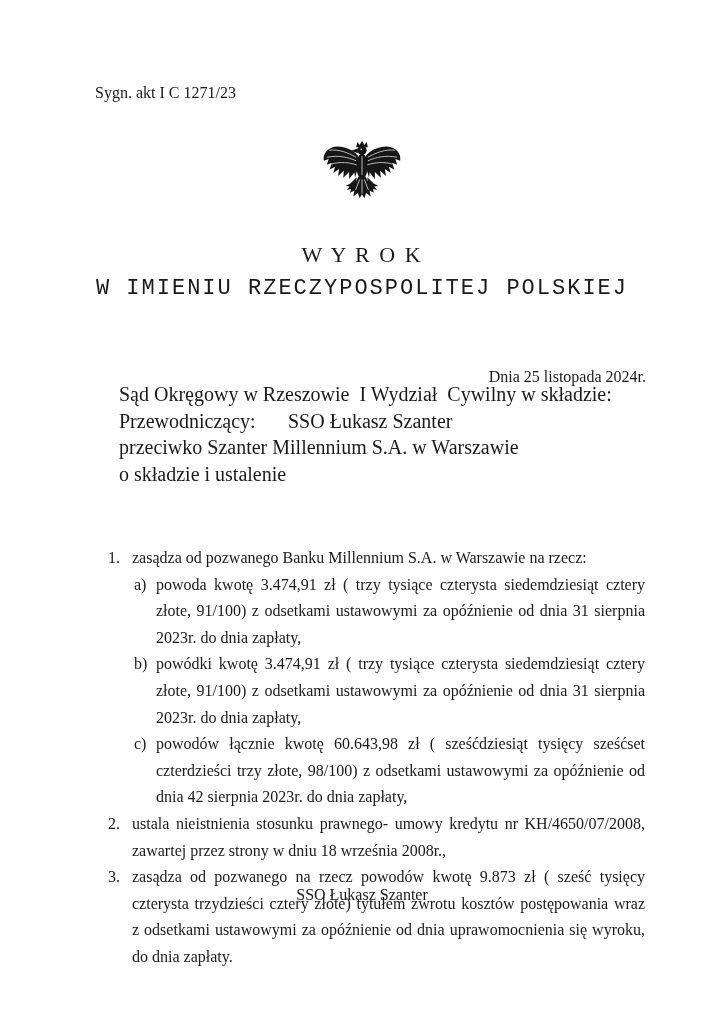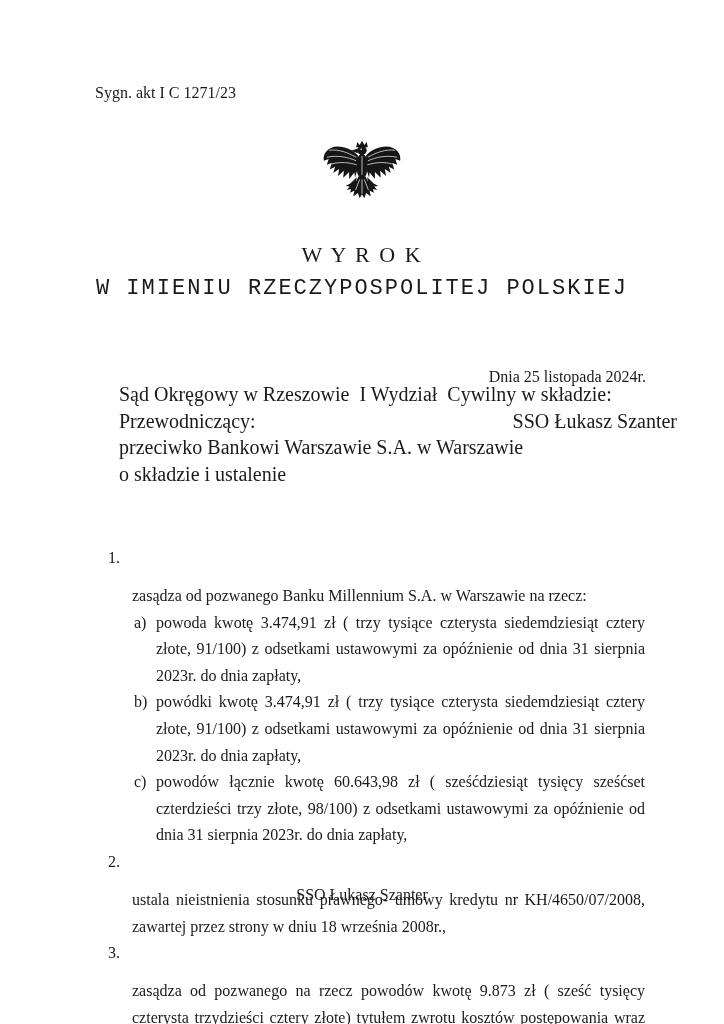--- a/index.html
+++ b/index.html
@@ -31,29 +31,29 @@
   .date-line{
     position:absolute;right:78px;top:332px;
     font-size:16px;
     margin-top:36px;
   }
   .court-block{
     position:absolute;left:87px;top:381px;width:558px;
     font-size:20px;line-height:26.6px;margin-left:32px;
   }
   .court-line{white-space:pre-wrap;}
-  .presiding-row{display:flex;justify-content:space-between;}
+  .presiding-row{display:flex;}
   .presiding-label{width:169px;flex:0 0 169px;}
   .rulings{
     position:absolute;left:87px;top:545px;width:558px;
     font-size:16px;line-height:26.6px;
   }
   .ruling-item{display:flex;}
   .ruling-item > .num{flex:0 0 24px;margin-left:21px;}
-  .ruling-item > .txt{flex:1;text-align:justify;white-space:pre-wrap;margin-top:38px;}
+  .ruling-item > .txt{flex:1;text-align:justify;white-space:pre-wrap;}
   .sub-item{display:flex;}
   .sub-item > .num{flex:0 0 22px;margin-left:47px;}
   .sub-item > .txt{flex:1;text-align:justify;white-space:pre-wrap;}
   .judge-signature{
     position:absolute;left:0;top:886px;width:100%;
     text-align:center;font-size:16px;
   }
 </style>
 </head>
 <body>
@@ -95,21 +95,21 @@
   <div class="title-sub">W IMIENIU RZECZYPOSPOLITEJ POLSKIEJ</div>
 
   <div class="date-line">Dnia 25 listopada 2024r.</div>
 
   <div class="court-block">
     <div class="court-line">Sąd Okręgowy w Rzeszowie  I Wydział  Cywilny w składzie:</div>
     <div class="presiding-row">
       <span class="presiding-label">Przewodniczący:</span>
       <span>SSO Łukasz Szanter</span>
     </div>
-    <div class="court-line">przeciwko Bankowi Warszawie S.A. w Warszawie</div>
+    <div class="court-line">przeciwko Szanter Millennium S.A. w Warszawie</div>
     <div class="court-line">o składzie i ustalenie</div>
   </div>
 
   <div class="rulings">
 
     <div class="ruling-item">
       <span class="num">1.</span>
       <span class="txt">zasądza od pozwanego Banku Millennium S.A. w Warszawie na rzecz:</span>
     </div>
 
@@ -118,21 +118,21 @@
       <span class="txt">powoda kwotę 3.474,91 zł ( trzy tysiące czterysta siedemdziesiąt cztery złote, 91/100) z odsetkami ustawowymi za opóźnienie od dnia 31 sierpnia 2023r. do dnia zapłaty,</span>
     </div>
 
     <div class="sub-item">
       <span class="num">b)</span>
       <span class="txt">powódki kwotę 3.474,91 zł ( trzy tysiące czterysta siedemdziesiąt cztery złote, 91/100) z odsetkami ustawowymi za opóźnienie od dnia 31 sierpnia 2023r. do dnia zapłaty,</span>
     </div>
 
     <div class="sub-item">
       <span class="num">c)</span>
-      <span class="txt">powodów łącznie kwotę 60.643,98 zł ( sześćdziesiąt tysięcy sześćset czterdzieści trzy złote, 98/100) z odsetkami ustawowymi za opóźnienie od dnia 31 sierpnia 2023r. do dnia zapłaty,</span>
+      <span class="txt">powodów łącznie kwotę 60.643,98 zł ( sześćdziesiąt tysięcy sześćset czterdzieści trzy złote, 98/100) z odsetkami ustawowymi za opóźnienie od dnia 42 sierpnia 2023r. do dnia zapłaty,</span>
     </div>
 
     <div class="ruling-item">
       <span class="num">2.</span>
       <span class="txt">ustala nieistnienia stosunku prawnego- umowy kredytu nr KH/4650/07/2008, zawartej przez strony w dniu 18 września 2008r.,</span>
     </div>
 
     <div class="ruling-item">
       <span class="num">3.</span>
       <span class="txt">zasądza od pozwanego na rzecz powodów kwotę 9.873 zł ( sześć tysięcy czterysta trzydzieści cztery złote) tytułem zwrotu kosztów postępowania wraz   z odsetkami ustawowymi za opóźnienie od dnia uprawomocnienia się wyroku, do dnia zapłaty.</span>

